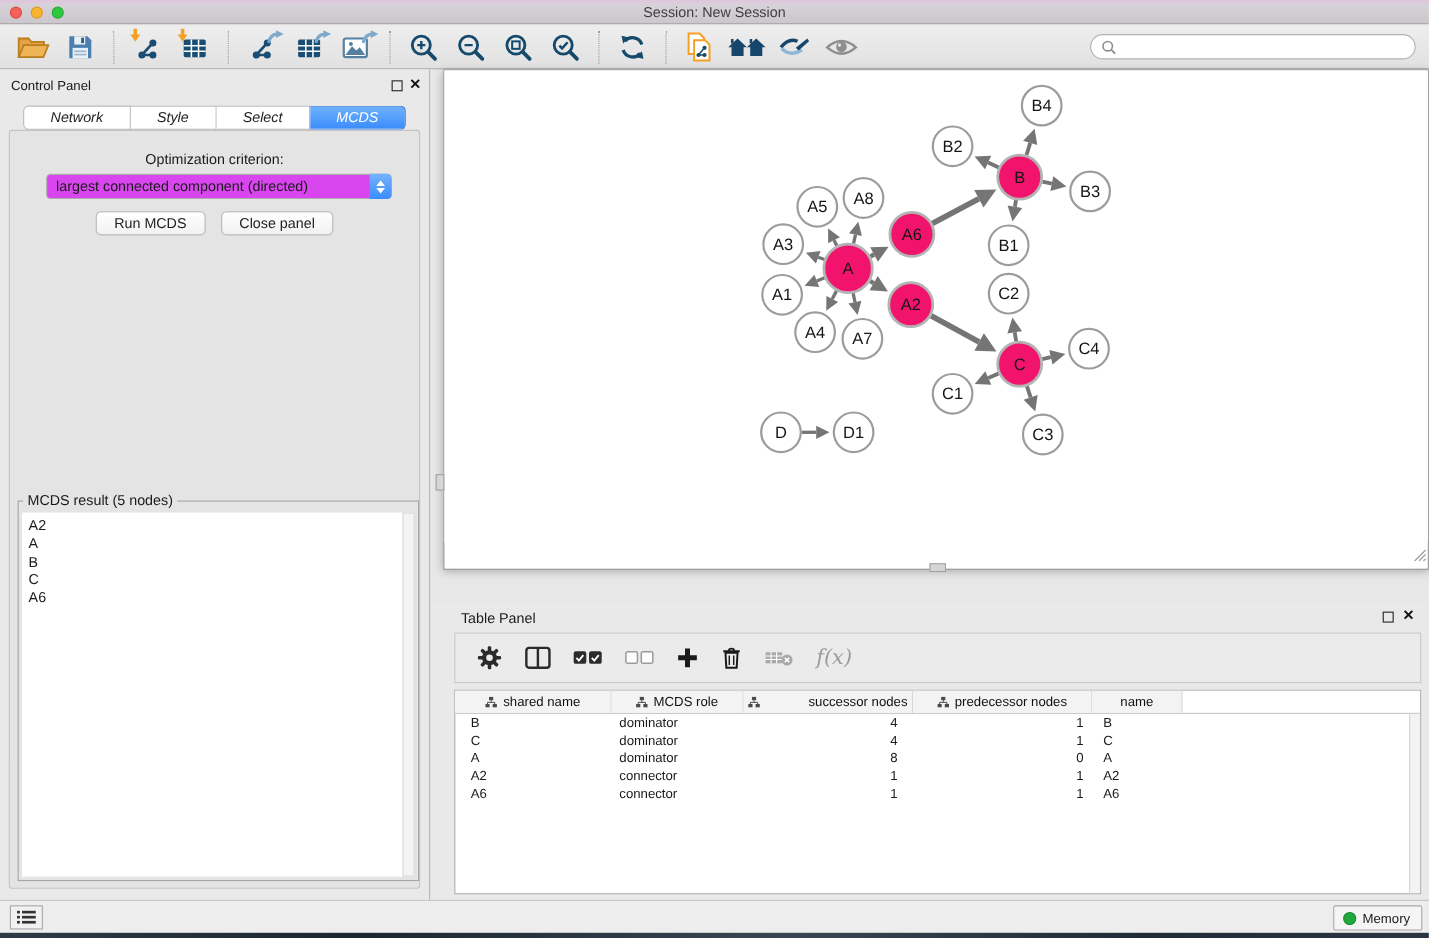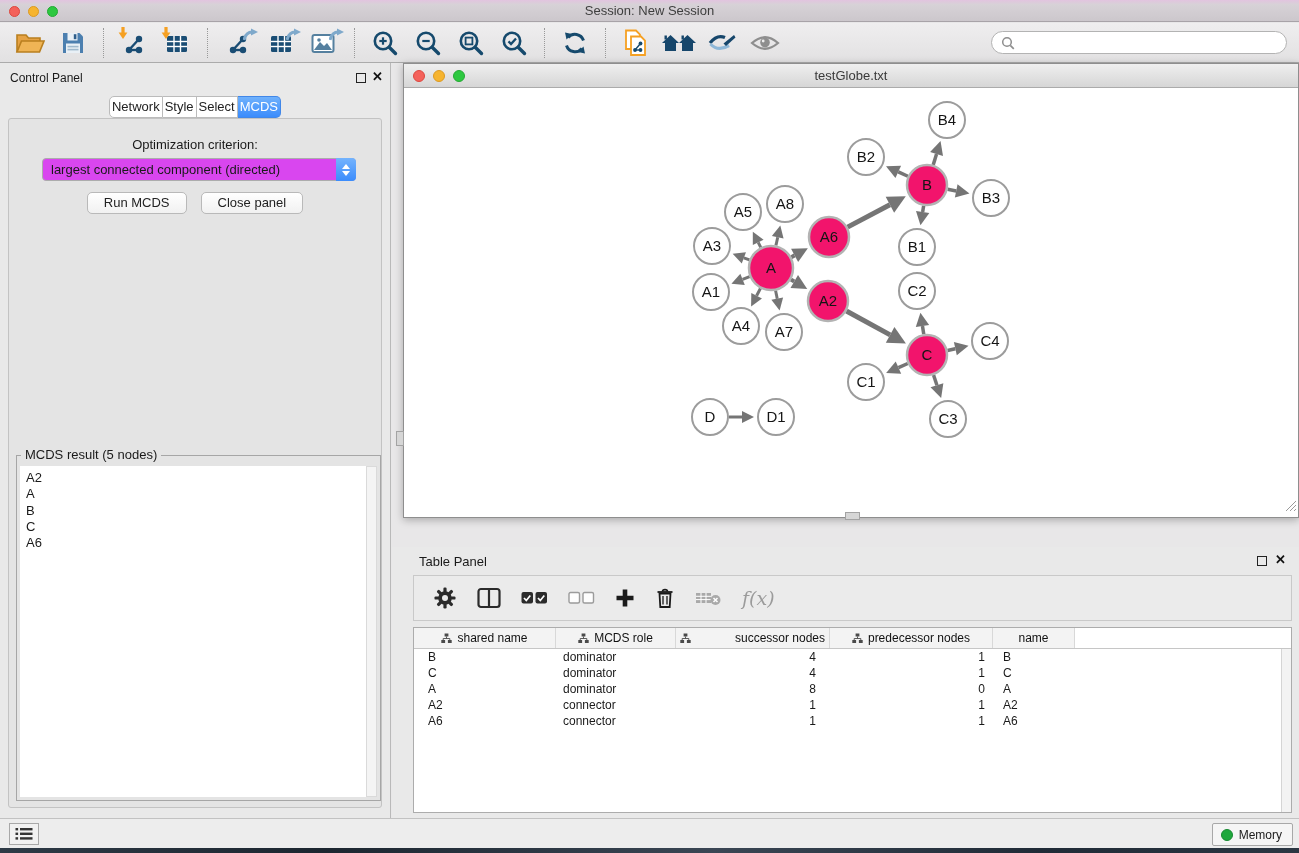--- a/index.html
+++ b/index.html
@@ -31,22 +31,22 @@
   .search-input { border:none; outline:none; flex:1; font-size:13px; font-family:"Liberation Sans",sans-serif; background:transparent; }
   
   .control-panel { position:absolute; left:0; top:63px; width:391px; height:755px;
     background:#E9E9E9; border-right:1px solid #B9B9B9; }
   .panel-header { position:relative; height:30px; }
   .panel-header .ph-title { position:absolute; left:10px; top:8px; font-size:12px; color:#1A1A1A; }
   .float-icon { position:absolute; top:10px; width:10px; height:10px; border:1.6px solid #222; }
   .close-icon { position:absolute; top:7px; font-size:13px; font-weight:bold; color:#111; line-height:14px; }
   .cp-float { right:24px; } .cp-close { right:7px; }
   .segctl { display:flex; }
-  .seg { height:22px; line-height:20px; padding:0 2px; font-size:13px; background:#FFF;
-    border:1px solid #BBB; border-left:none; color:#222; cursor:default; }
+  .seg { height:22px; line-height:20px; padding:0 24px; font-size:13px; background:#FFF;
+    border:1px solid #BBB; border-left:none; color:#222; cursor:default;font-style:italic; }
   .seg:first-child { border-left:1px solid #BBB; border-radius:5px 0 0 5px; }
   .seg:last-child { border-radius:0 5px 5px 0; }
   .seg.active { background:linear-gradient(#6FB1FC,#3B8CFC); border-color:#4187E8; color:#FFF; }
   .cp-tabs { position:absolute; top:33px; left:0; right:0; display:flex; justify-content:center; z-index:2; }
   .cp-inner { position:absolute; left:8px; top:55px; width:374px; height:690px;
     background:#E4E4E4; border:1px solid #C3C3C3; border-radius:3px; }
   .opt-label { position:absolute; top:74px; left:0; right:0; text-align:center; font-size:13px; }
   .dropdown { position:absolute; top:95px; left:42px; width:314px; height:23px; background:#d946ef;
     border:1px solid #ACACAC; border-radius:4px; display:flex; align-items:center; }
   .dropdown .dd-text { flex:1; padding-left:8px; font-size:13px; white-space:nowrap; overflow:hidden; }
@@ -339,28 +339,20 @@
         <div>A</div>
         <div>B</div>
         <div>C</div>
         <div>A6</div>
       </div>
     <div class="mcds-scroll"></div>
   </div>
 </div>
 
 <div class="network-window">
-  <div class="nw-titlebar">
-    <div class="nw-lights">
-      <div class="light red sm"></div>
-      <div class="light yellow sm"></div>
-      <div class="light green sm"></div>
-    </div>
-    <div class="title-text">testGlobe.txt</div>
-  </div>
   <div class="nw-canvas">
     <svg id="graph-svg" width="894" height="429" viewBox="0 0 894 429">
         <g>
           <line x1="356.71408730350095" y1="159.42817460700195" x2="354.2052622469986" y2="154.41052449399714" stroke="#757575" stroke-width="3"></line>
           <polygon points="348.83869910099907,143.67739820199816 359.5718253929981,151.72724292099738 348.83869910099907,157.0938060669969" fill="#757575"></polygon>
         </g>
         <g>
           <line x1="371.91502821252493" y1="157.53129959988598" x2="373.7343061206153" y2="149.2146005914729" stroke="#757575" stroke-width="3"></line>
           <polygon points="376.2986686662805,137.49180038271777 379.5957062249929,150.4967818643055 367.8729060162377,147.9324193186403" fill="#757575"></polygon>
         </g>

